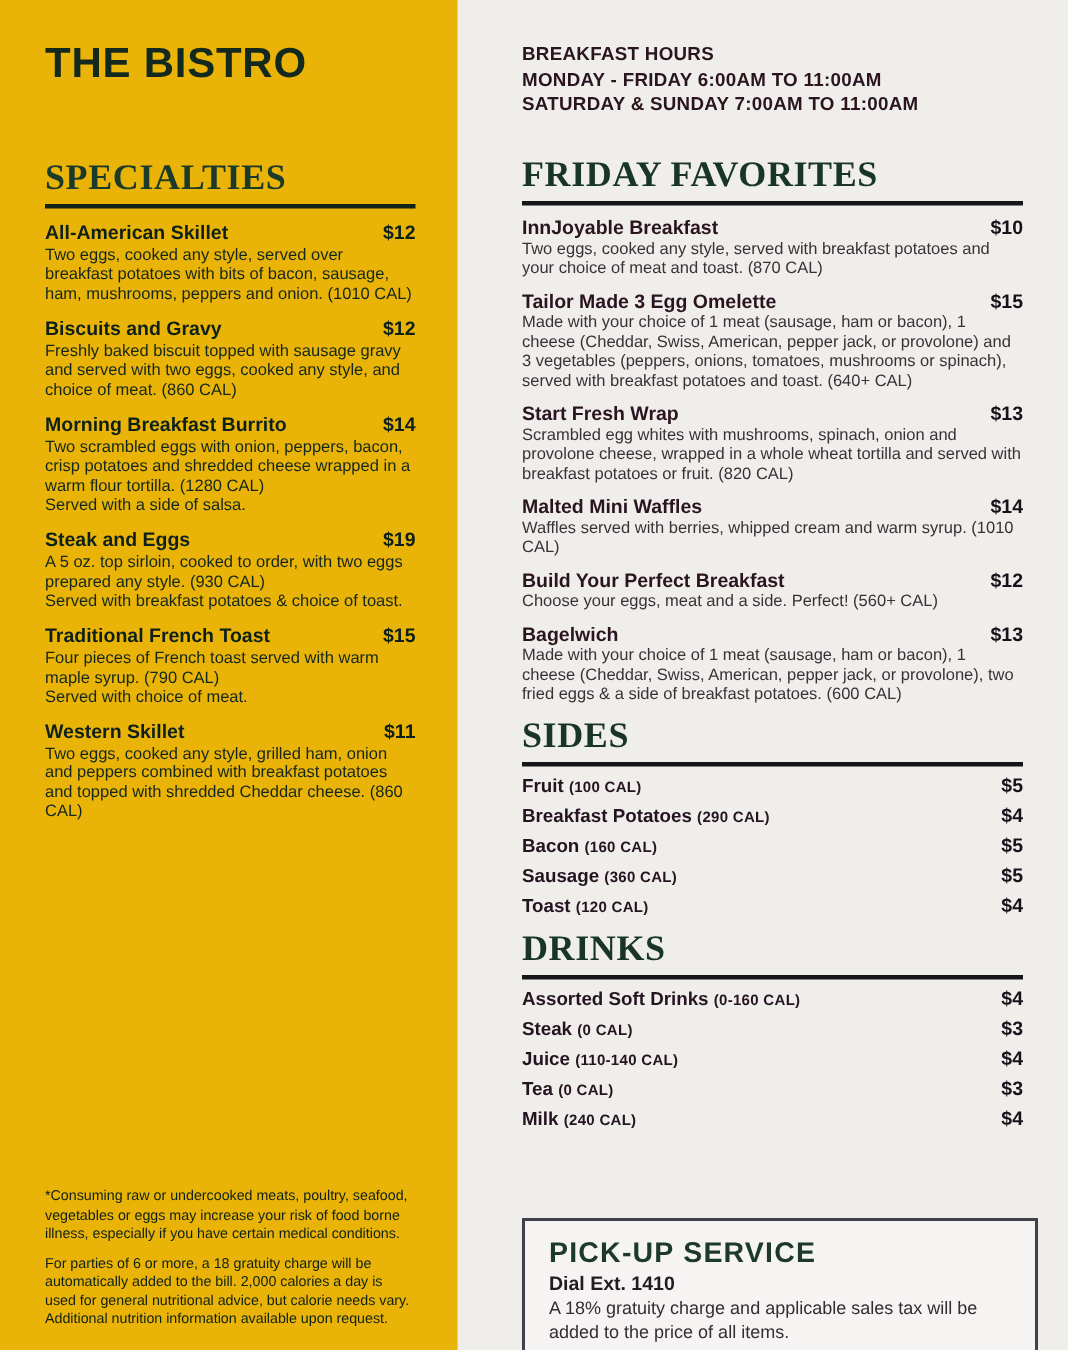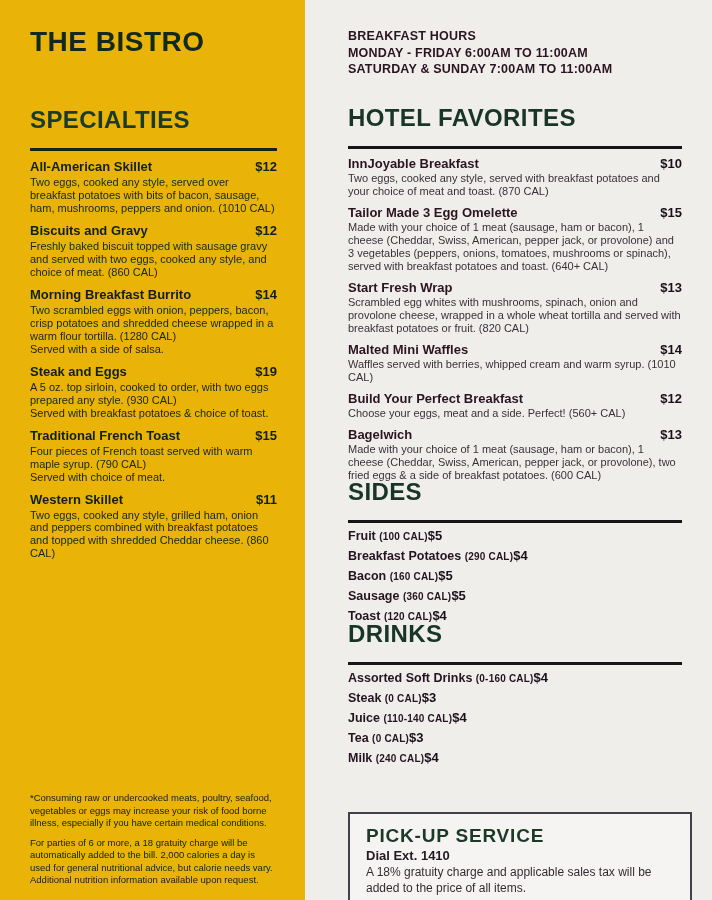--- a/index.html
+++ b/index.html
@@ -18,21 +18,21 @@
   }
   .brand {
     position:absolute; top:26px; left:30px;
     font-size:28px; font-weight:bold; letter-spacing:0.5px;
     color:#13291d;
   }
   .specialties { position:absolute; top:106px; left:30px; right:28px; }
 
   .sec-title {
     font-size:24px; font-weight:bold; letter-spacing:0.4px;
-    color:#1b3a2a; padding-bottom:14px; border-bottom:3px solid #122319;
+    color:#1b3a2a; padding-bottom:3px; border-bottom:3px solid #122319;font-family:Liberation Serif, serif;
   }
   .sec-title.dark-rule { border-bottom-color:#15151a; color:#183527; }
 
   .mi { margin-top:8px; }
   .mi:first-of-type { margin-top:5px; }
   .mi-h { display:flex; justify-content:space-between; align-items:baseline; }
   .mi-n { font-size:13px; font-weight:bold; color:#0e2118; }
   .mi-p { font-size:13px; font-weight:bold; color:#0e2118; }
   .mi-d {
     font-size:11px; line-height:1.18; color:#13271c;
@@ -57,21 +57,21 @@
   .favorites { position:absolute; top:104px; left:0; right:0; }
   .favorites .mi { margin-top:7px; }
   .favorites .mi-n { color:#2a1420; }
   .favorites .mi-p { color:#191019; }
   .favorites .mi-d { color:#3a3038; margin-top:1px; }
 
   .sides  { position:absolute; top:478px; left:0; right:0; }
   .drinks { position:absolute; top:620px; left:0; right:0; }
   .rows { margin-top:4px; }
   .row {
-    display:flex; align-items:baseline;
+    display:flex; justify-content:space-between; align-items:baseline;
     margin-top:5px;
   }
   .row-l { font-size:12.5px; font-weight:bold; color:#241320; }
   .row-cal { font-size:10px; font-weight:600; letter-spacing:0.2px; }
   .row-p { font-size:13px; font-weight:bold; color:#191019; }
 
   .pickup {
     position:absolute; top:812px; left:0; width:344px;
     background:#f5f4f2; border:2px solid #41414b;
     padding:11px 16px 13px 16px;
@@ -152,21 +152,21 @@
 
 <div class="right-col">
 
   <div class="hours">
     <div>BREAKFAST HOURS</div>
     <div>MONDAY - FRIDAY 6:00AM TO 11:00AM</div>
     <div>SATURDAY &amp; SUNDAY 7:00AM TO 11:00AM</div>
   </div>
 
   <div class="favorites">
-    <div class="sec-title dark-rule">HOTEL FAVORITES</div>
+    <div class="sec-title dark-rule">FRIDAY FAVORITES</div>
 
     <div class="mi">
       <div class="mi-h">
         <span class="mi-n">InnJoyable Breakfast</span>
         <span class="mi-p">$10</span>
       </div>
       <div class="mi-d">Two eggs, cooked any style, served with breakfast potatoes and your choice of meat and toast. (870 CAL)</div>
     </div>
 
     <div class="mi">

